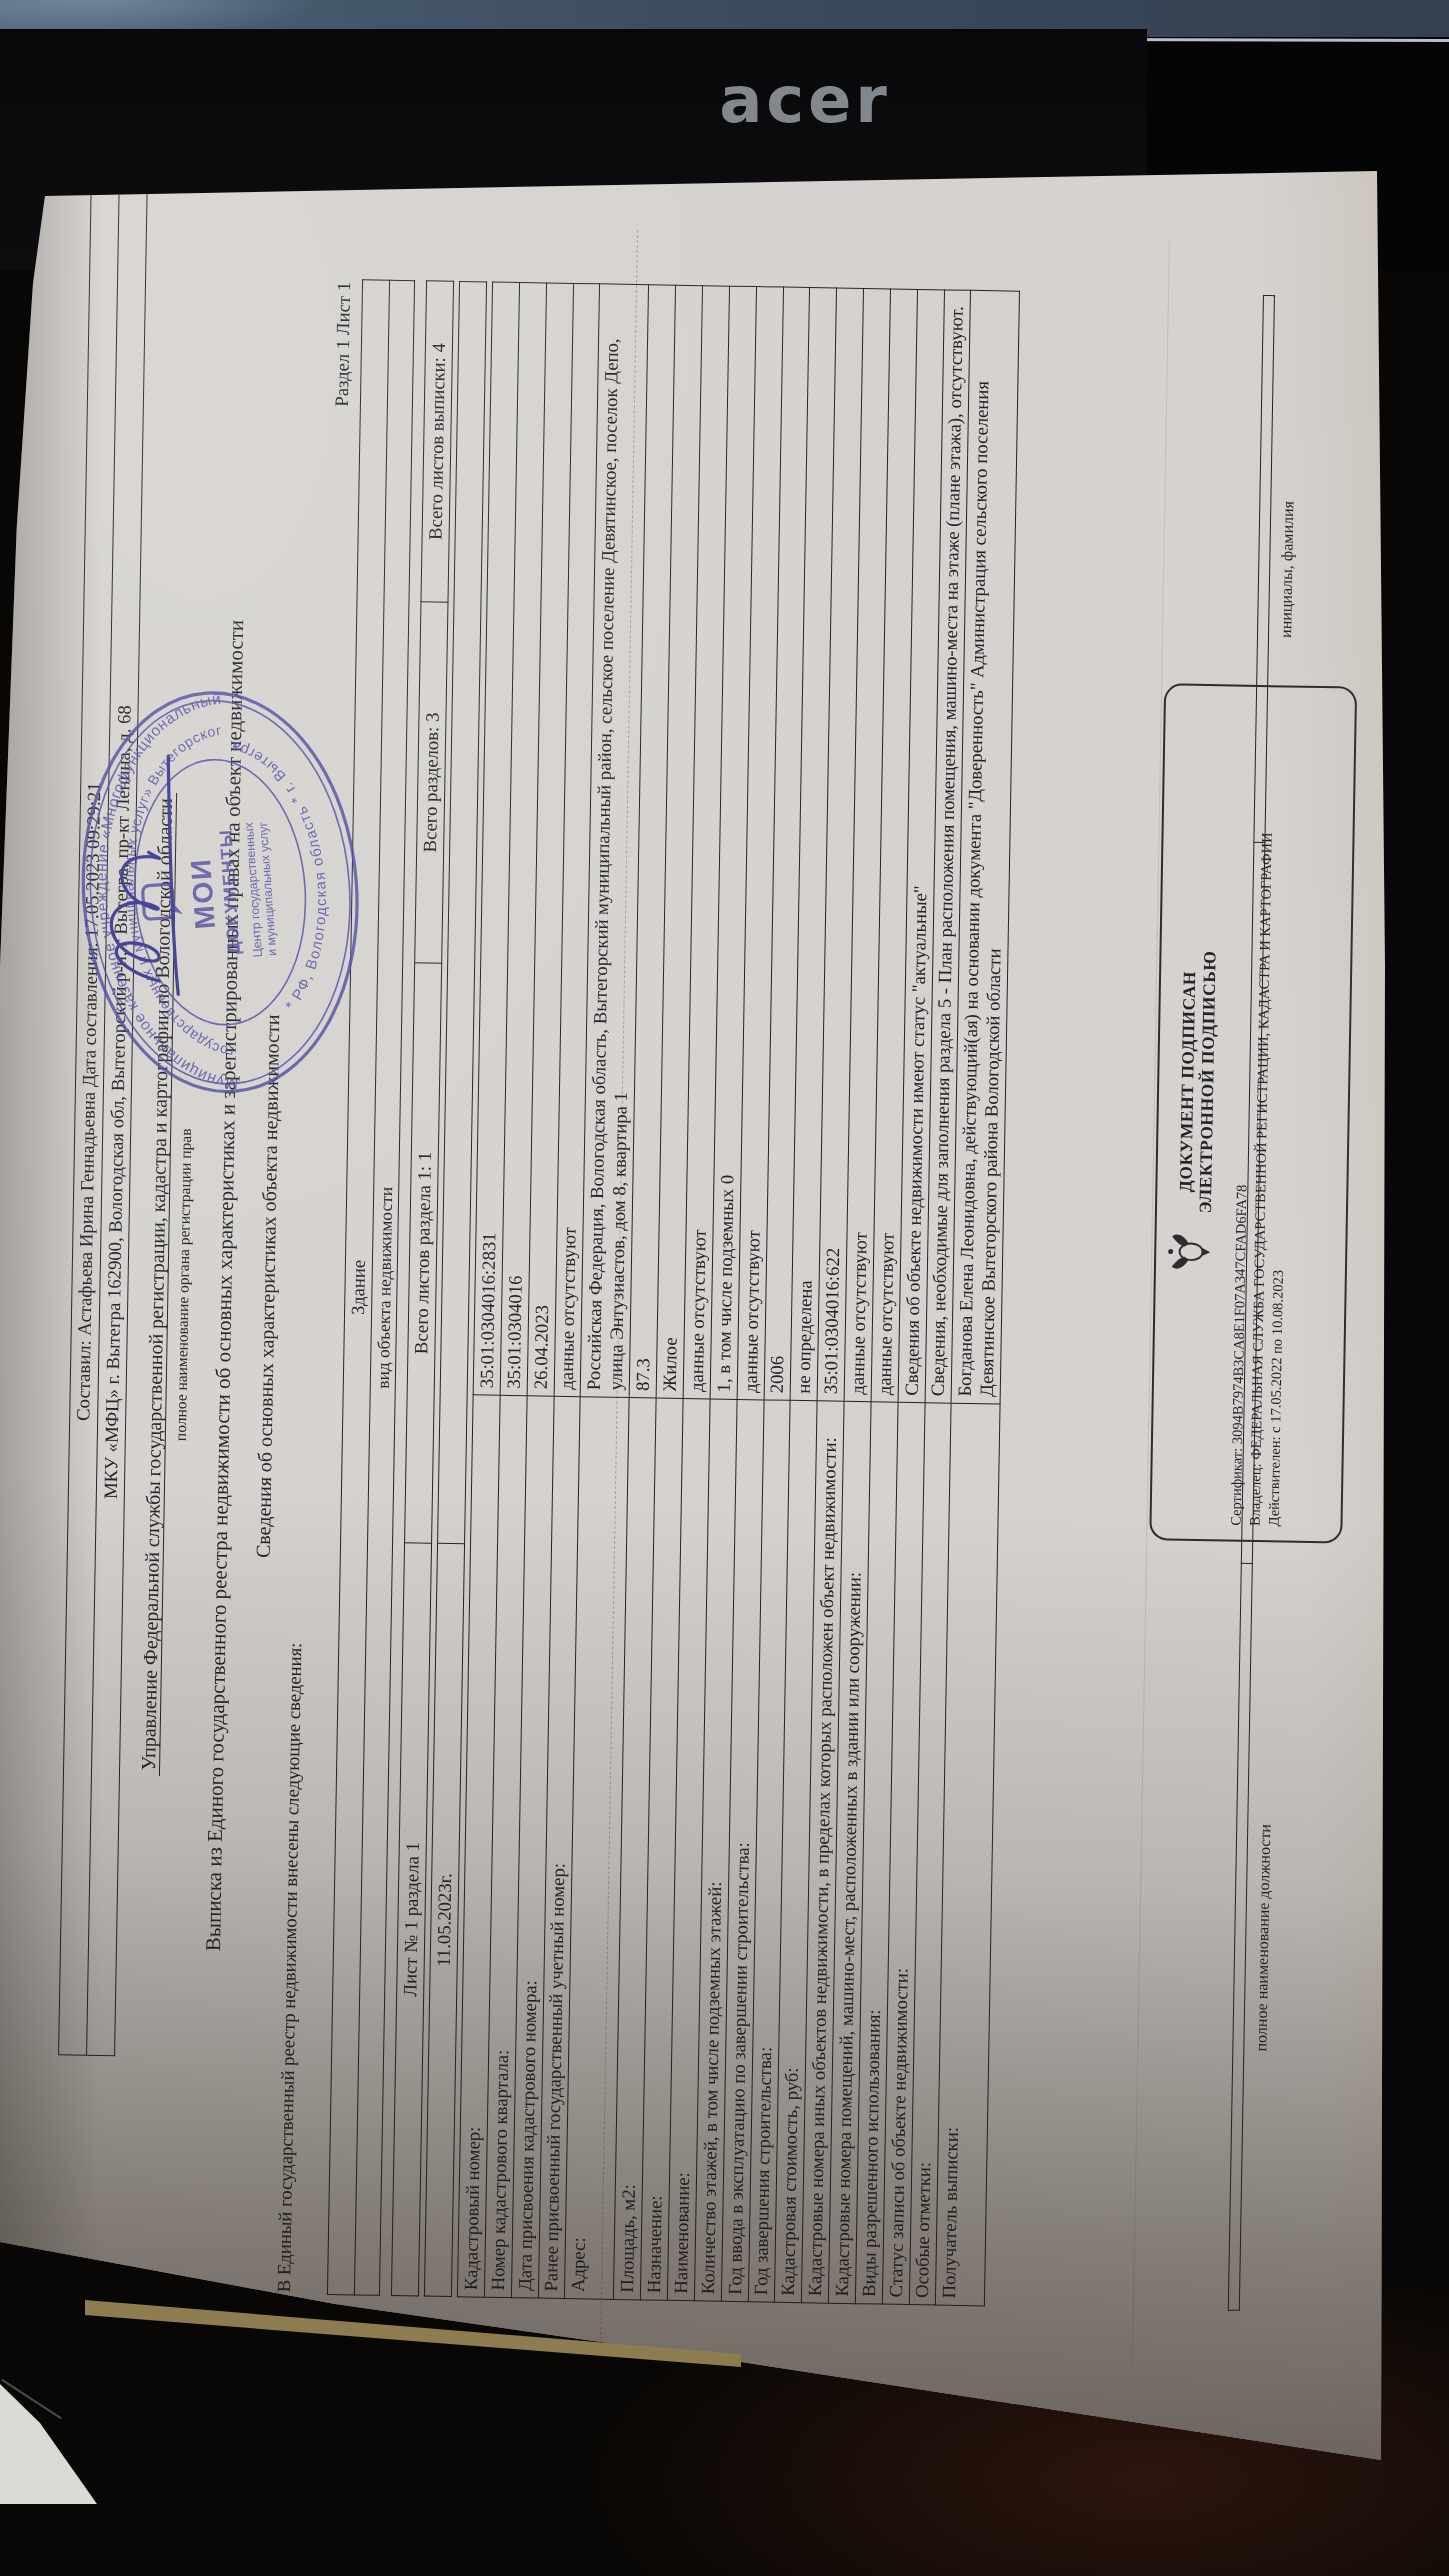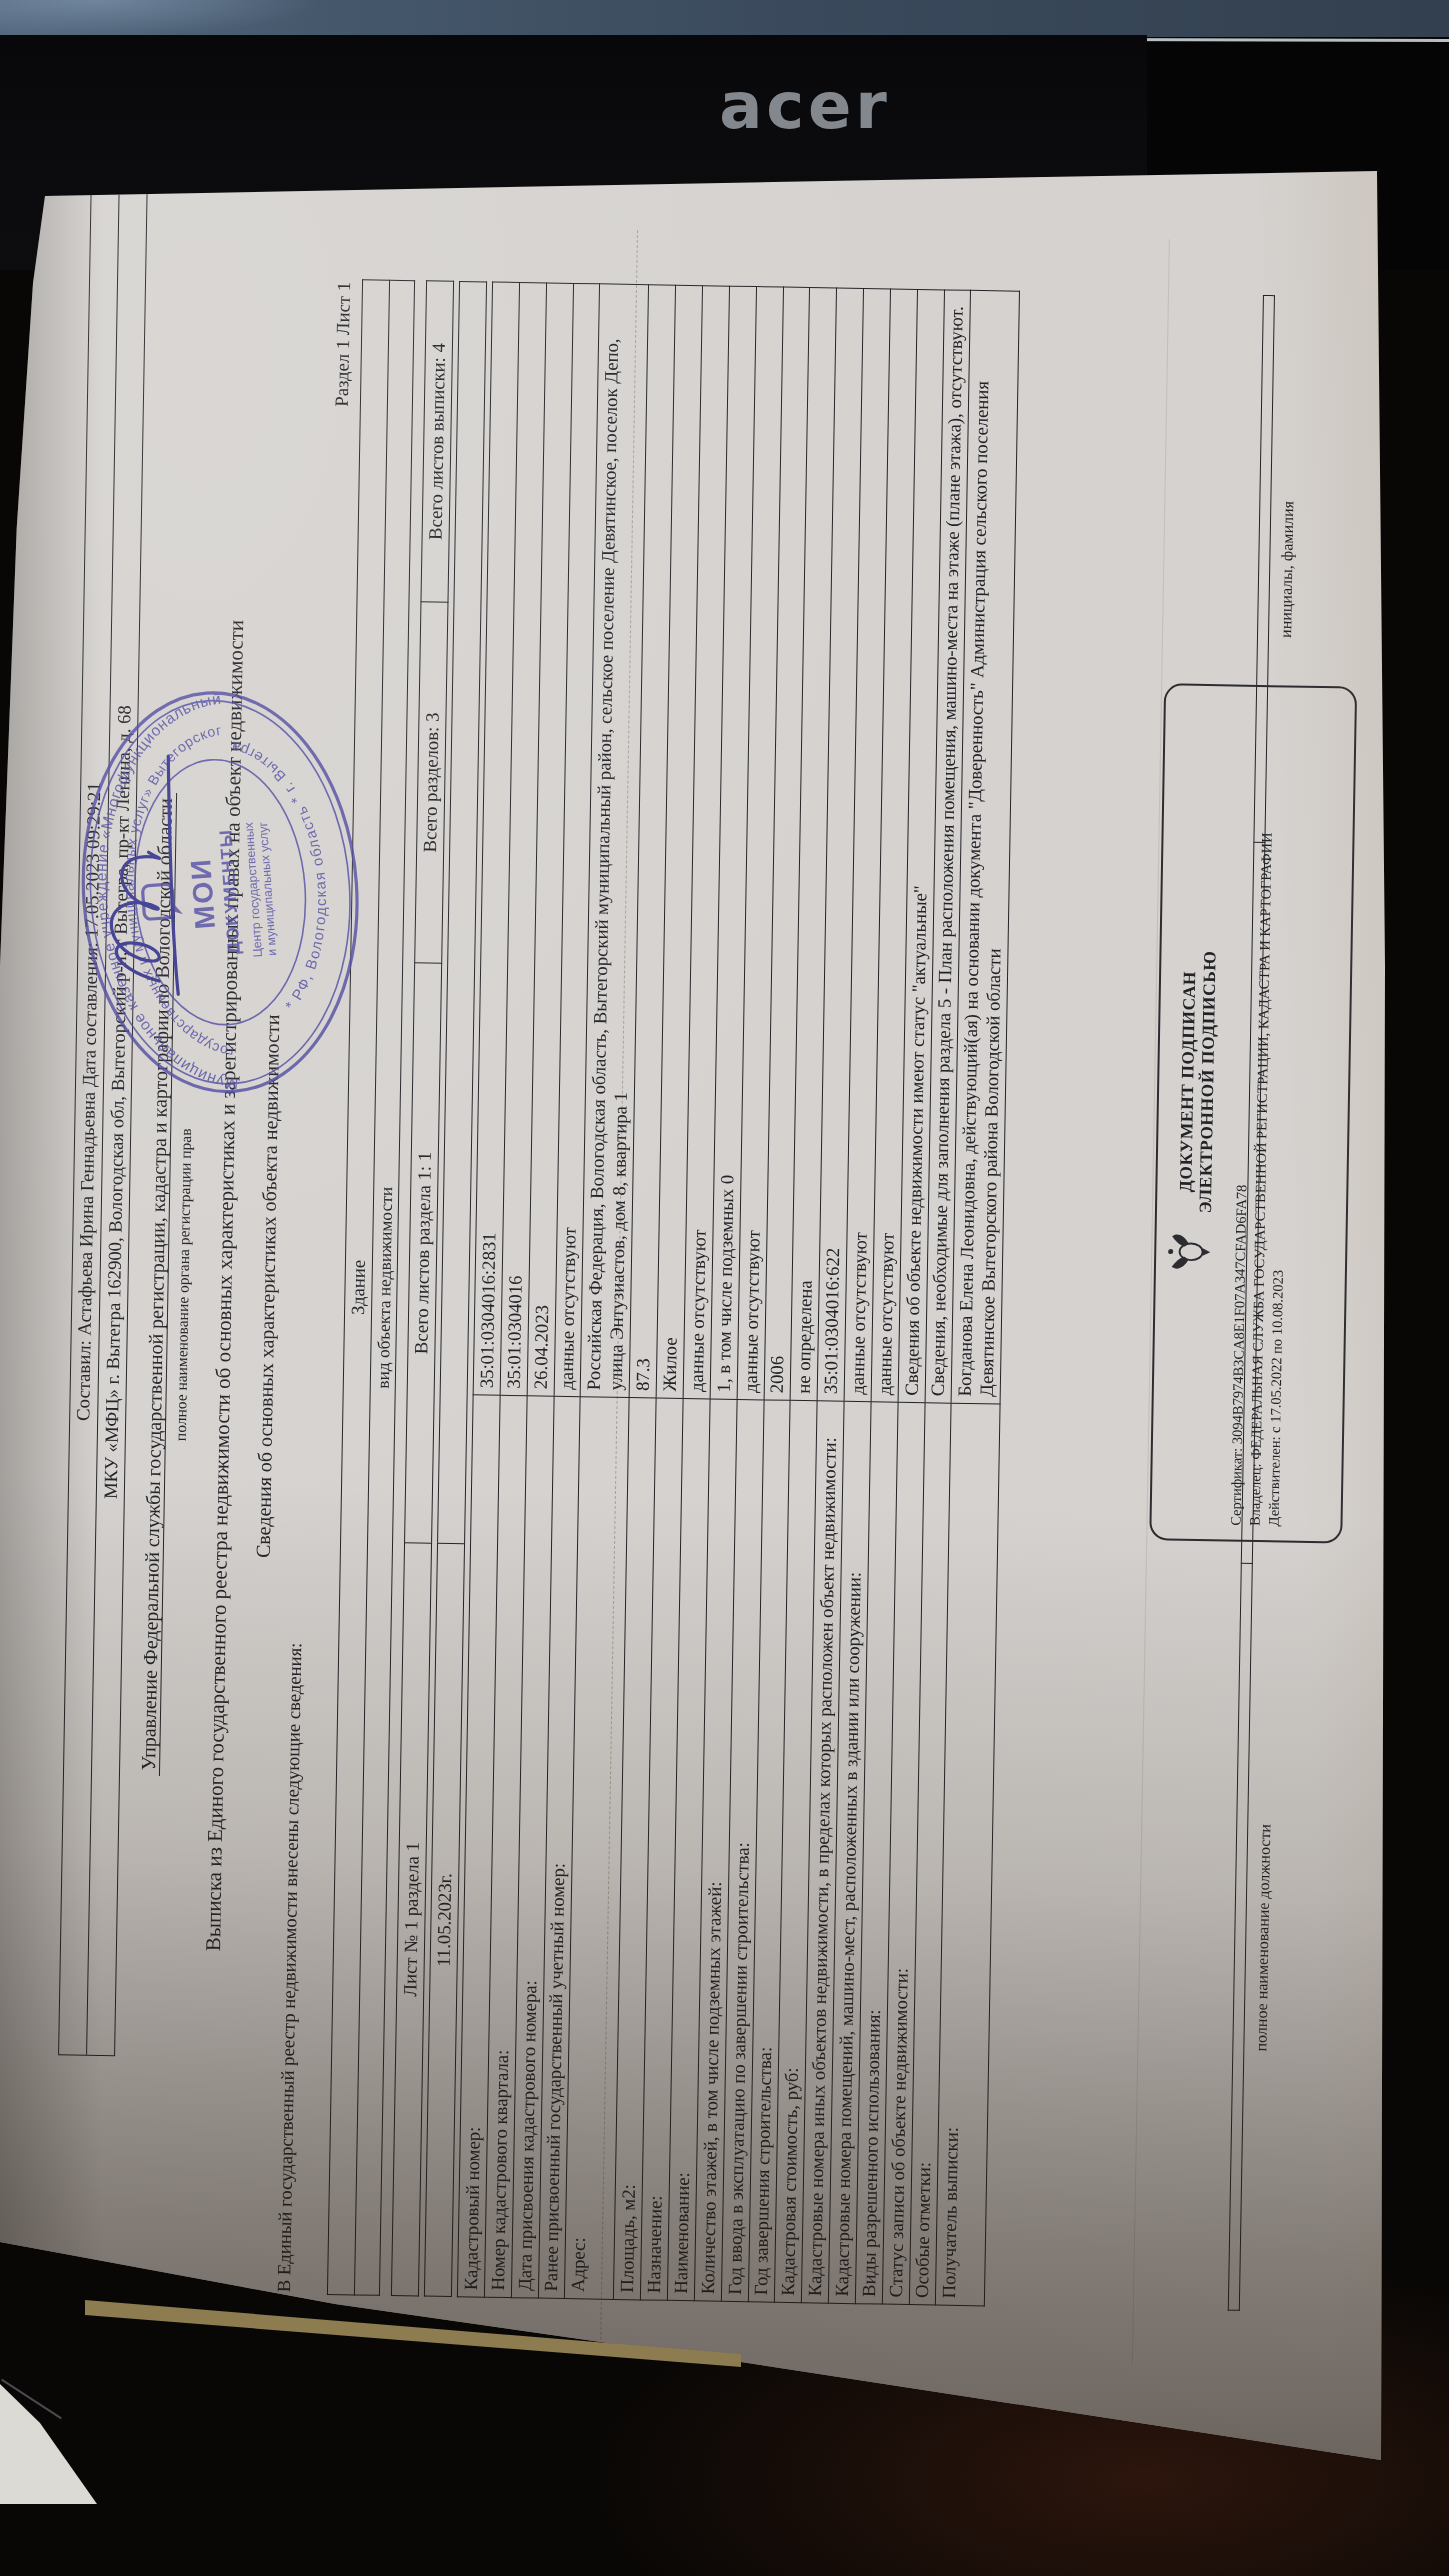--- a/index.html
+++ b/index.html
@@ -6,21 +6,21 @@
   body{width:1449px;height:2576px;position:relative;overflow:hidden;
        font-family:"Liberation Serif", serif;}
 
   
   .screen-strip{position:absolute;left:0;top:0;width:1449px;height:37px;
     background:linear-gradient(90deg,#556980 0%,#46586c 22%,#3a4a5c 55%,#33404f 100%);}
   .screen-glow{position:absolute;left:0;top:0;width:322px;height:37px;
     background:radial-gradient(ellipse at 30% 0%,rgba(150,175,200,.45),transparent 70%);}
   .bezel-line{position:absolute;left:0;top:37px;width:1449px;height:3.2px;background:#b9bec3;
     transform:rotate(.15deg);}
-  .bezel{position:absolute;left:0;top:35px;width:1147px;height:270px;
+  .bezel{position:absolute;left:0;top:29px;width:1147px;height:270px;
     background:linear-gradient(180deg,#08080a 0%,#0b0b0d 40%,#0d0c0e 100%);}
   .desk{position:absolute;left:0;top:270px;width:1449px;height:2306px;background:#090705;}
   .desk-warm{position:absolute;left:580px;top:2254px;width:869px;height:322px;
     background:radial-gradient(ellipse at 65% 70%,rgba(125,55,30,.30),transparent 70%);}
   .acer-logo{position:absolute;left:657px;top:33px;width:296px;height:77px;
     color:#82888e;font-family:"DejaVu Sans",sans-serif;font-size:64px;font-weight:600;
     letter-spacing:3.9px;text-align:center;line-height:77px;}
 
   
   .paper{position:absolute;left:0;top:0;width:1449px;height:2576px;

